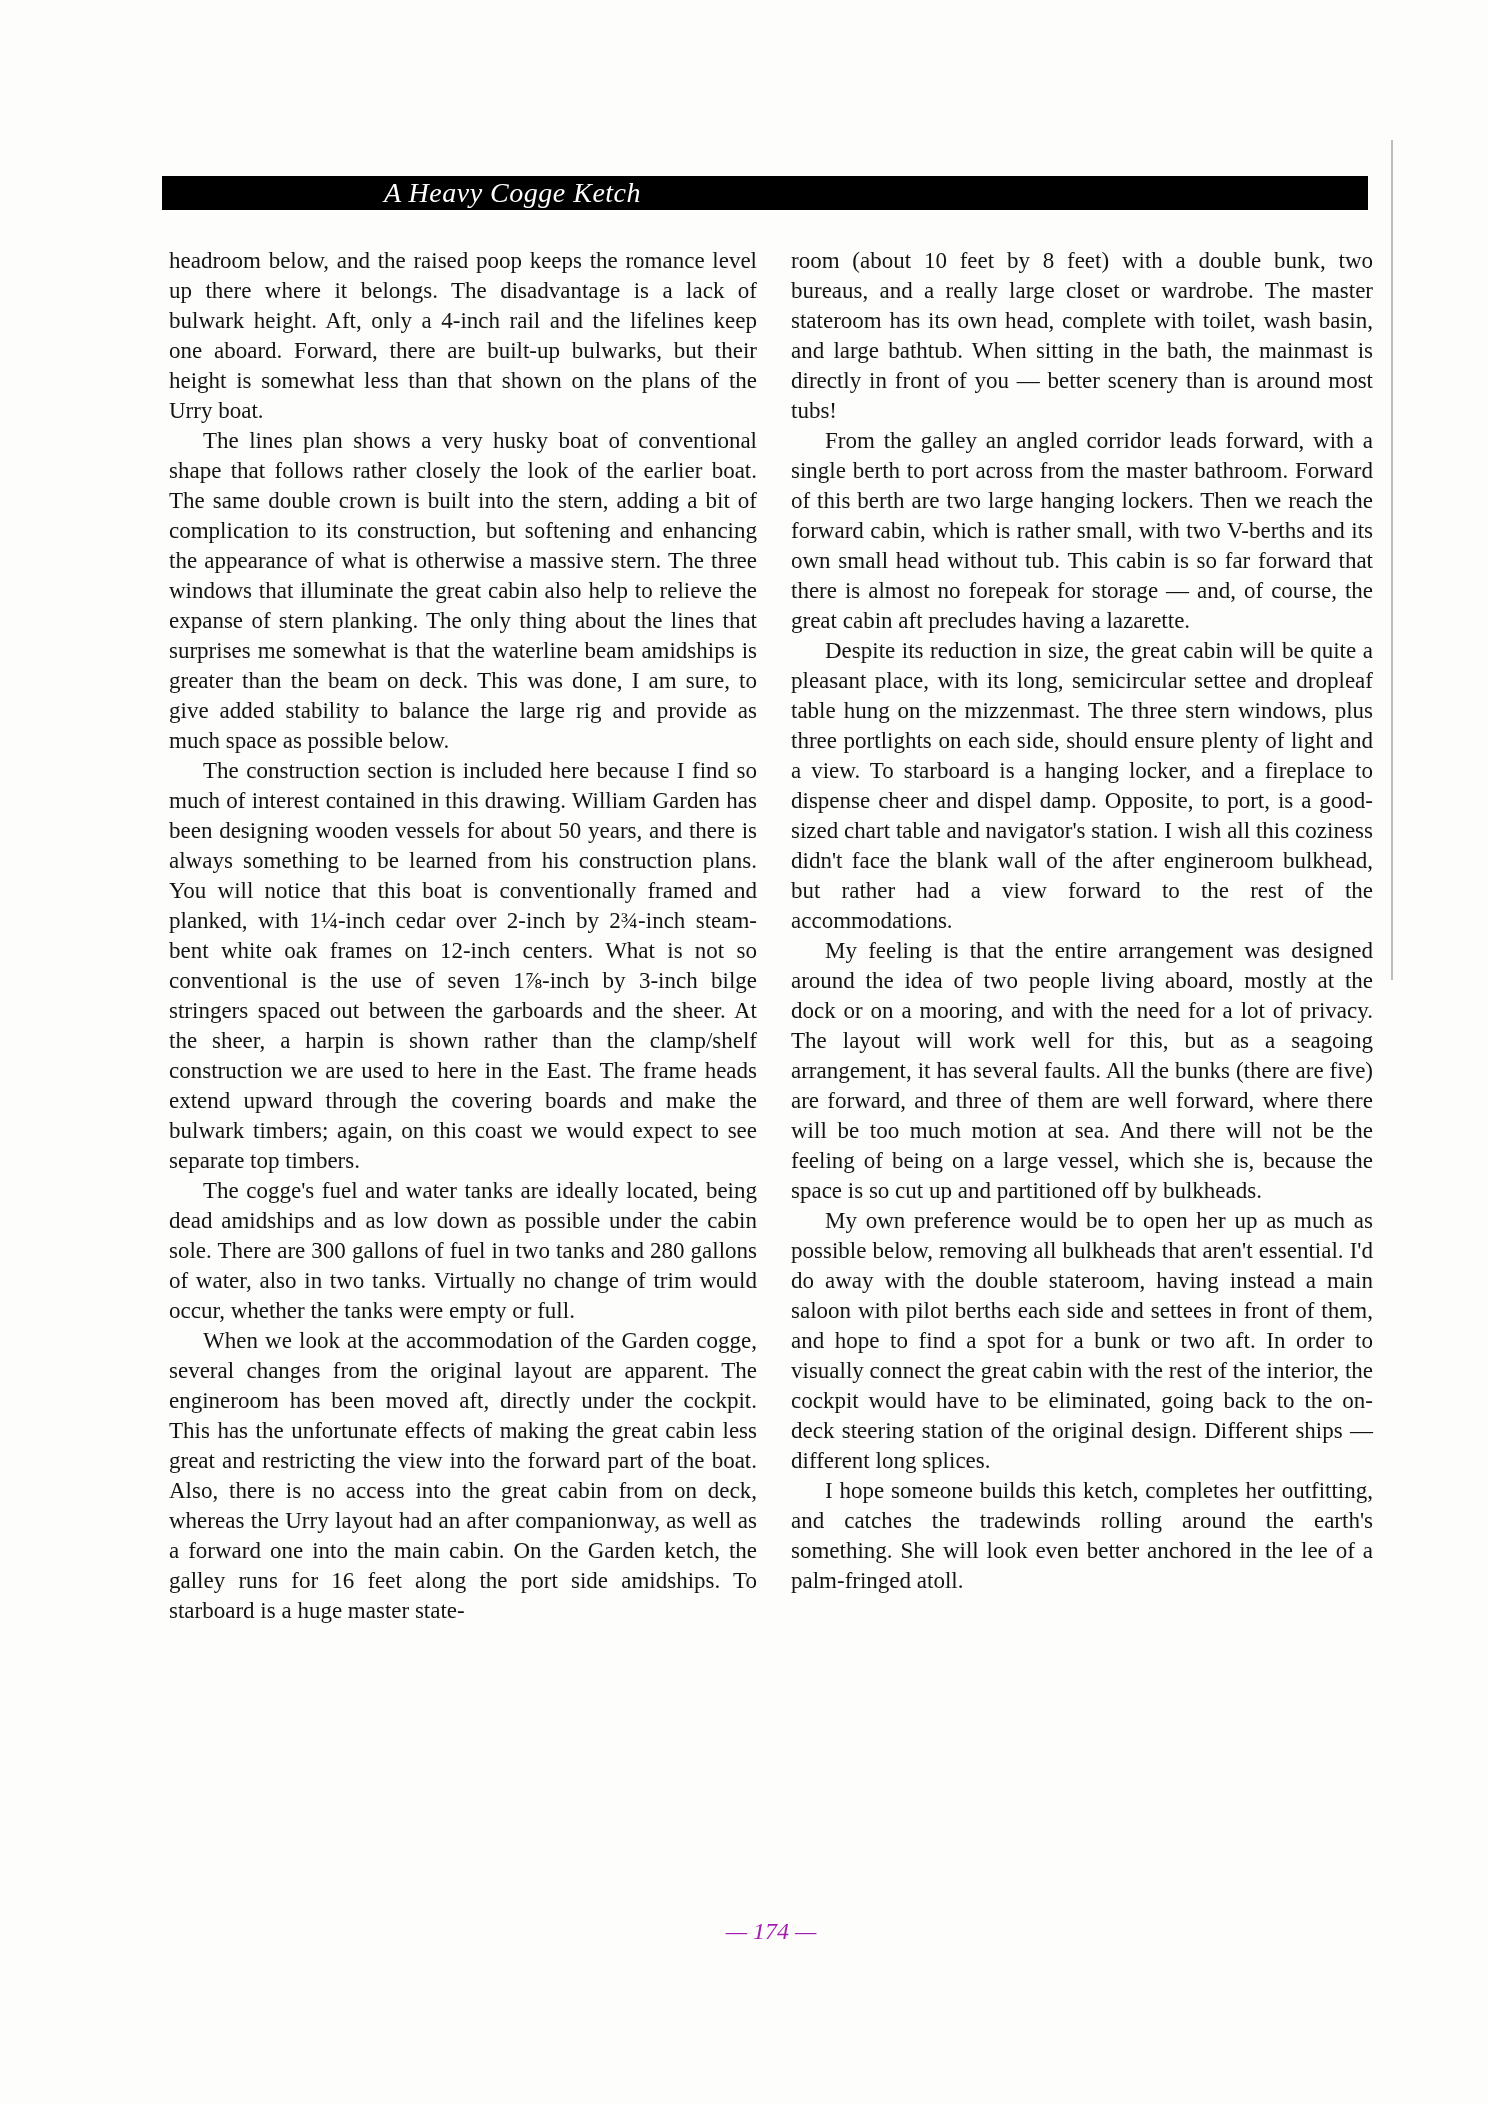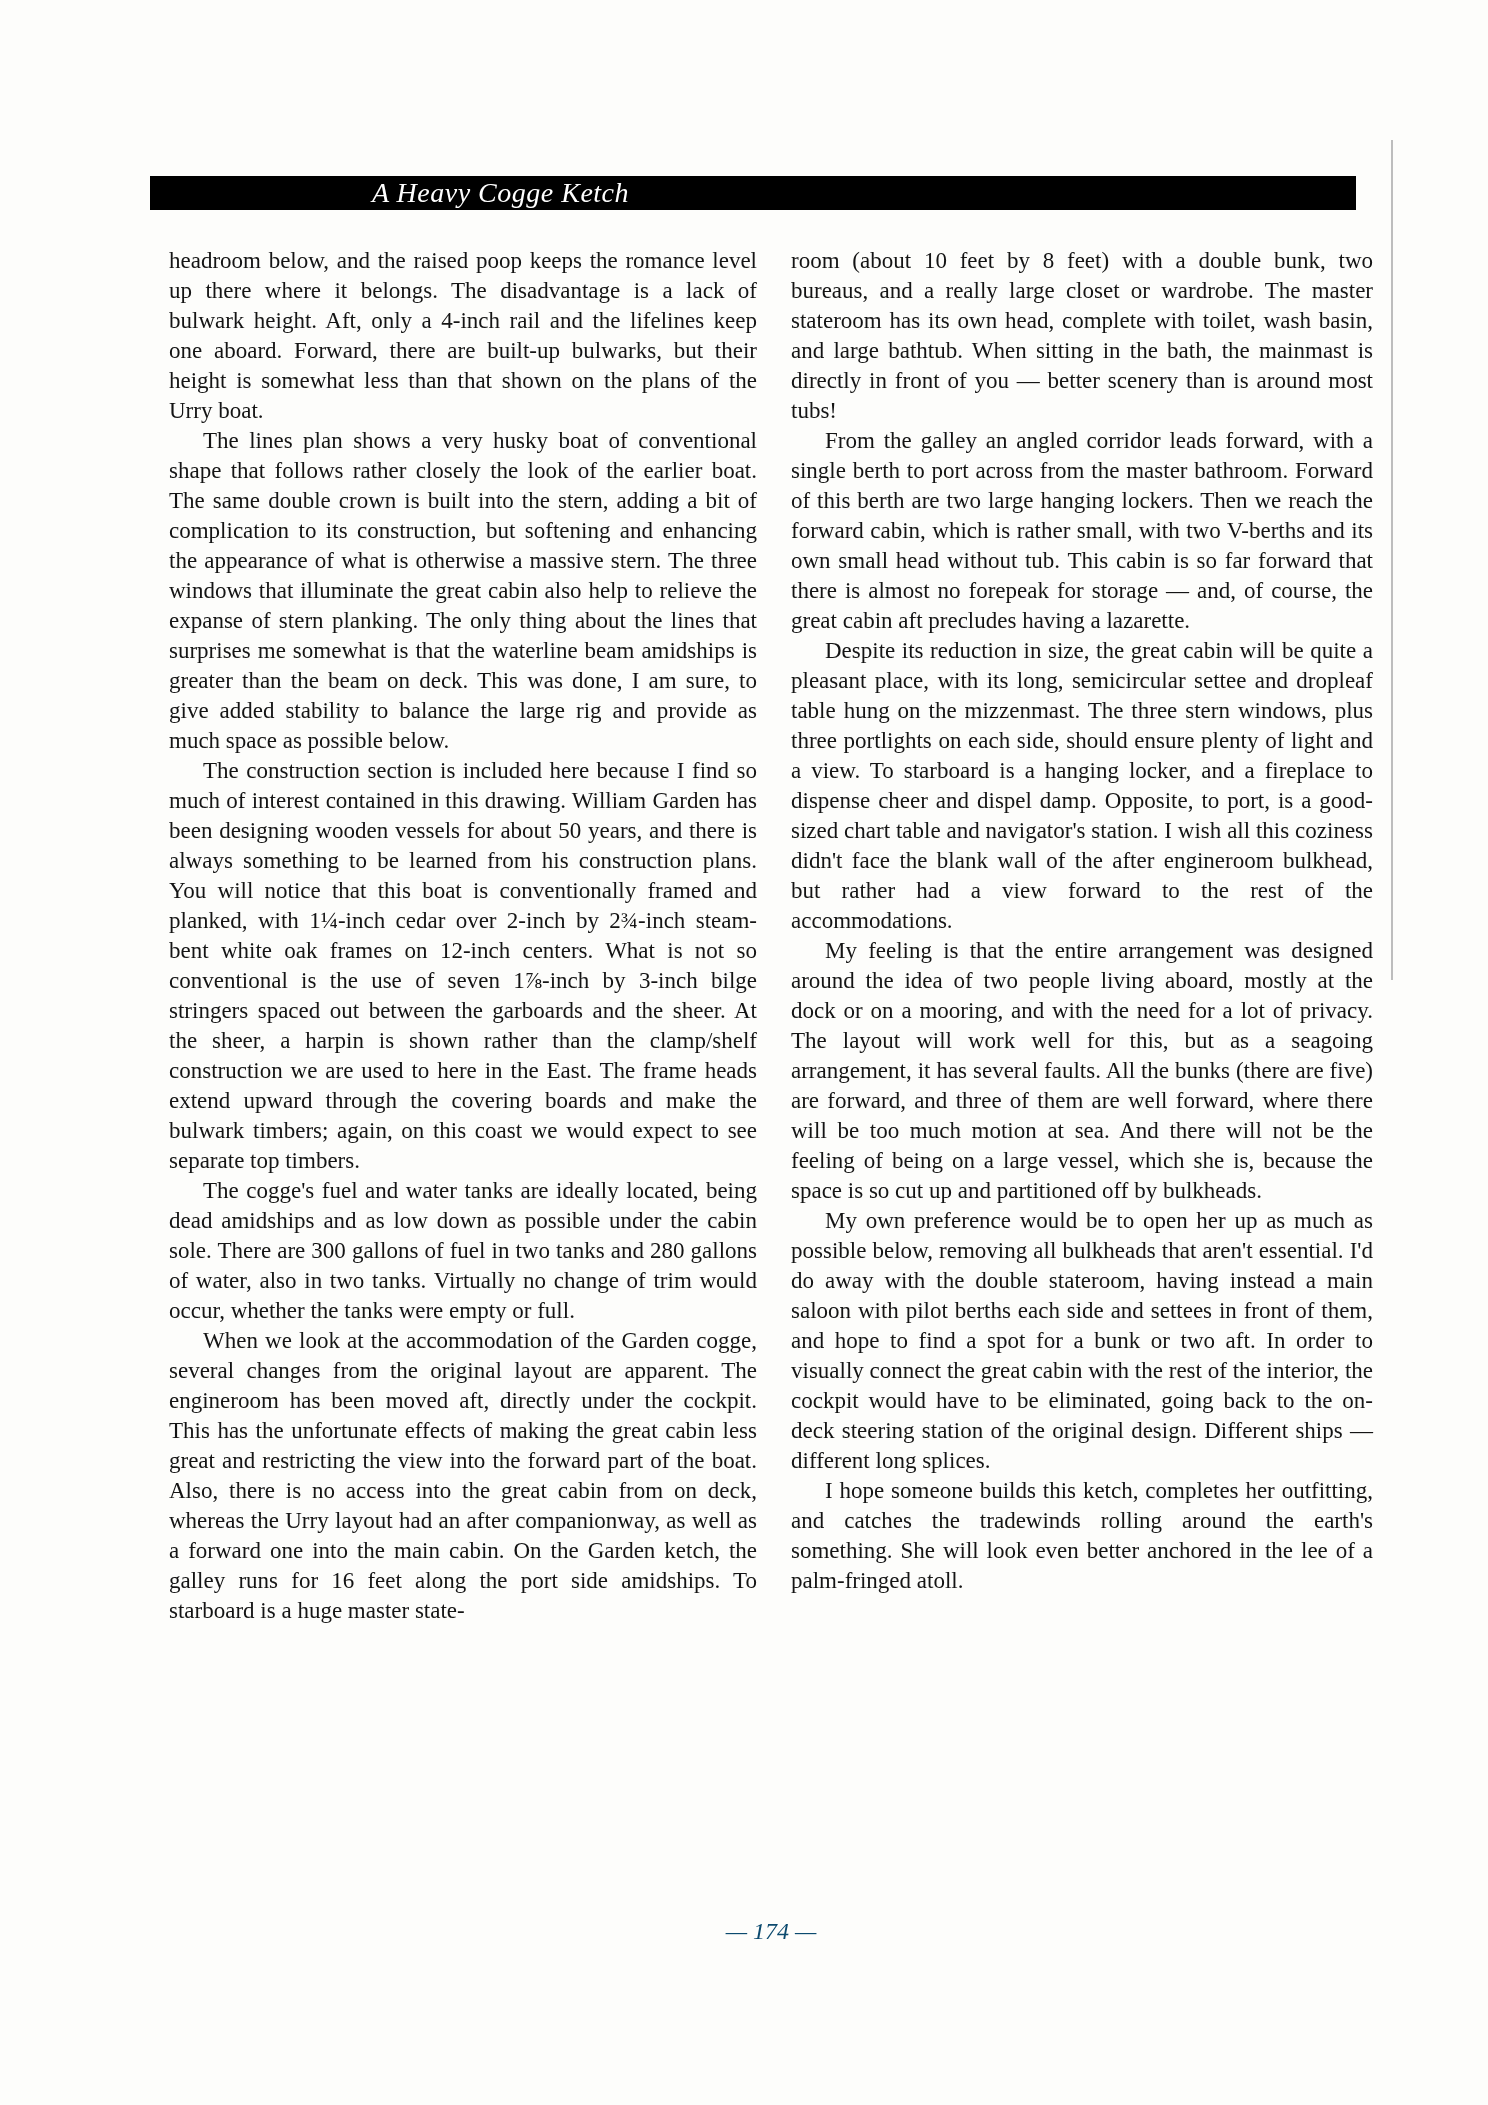--- a/index.html
+++ b/index.html
@@ -14,21 +14,21 @@
     color: #141414;
     position: relative;
     overflow: hidden;
   }
   .page {
     position: absolute;
     inset: 0;
   }
   .header-bar {
     position: absolute;
-    left: 150px;
+    left: 162px;
     top: 176px;
     width: 1206px;
     height: 34px;
     background: #000000;
     display: flex;
     align-items: flex-start;
   }
   .header-title {
     color: #ffffff;
     font-style: italic;
@@ -68,21 +68,21 @@
     margin-right: 16px;
   }
   .footer {
     position: absolute;
     left: 169px;
     top: 1918px;
     width: 1204px;
     text-align: center;
     font-style: italic;
     font-size: 24px;
-    color: #0c4a6e;
+    color: #a21caf;
   }
   .edge-line {
     position: absolute;
     left: 1391px;
     top: 140px;
     width: 2px;
     height: 840px;
     background: #bdbdbd;
   }
 </style>

